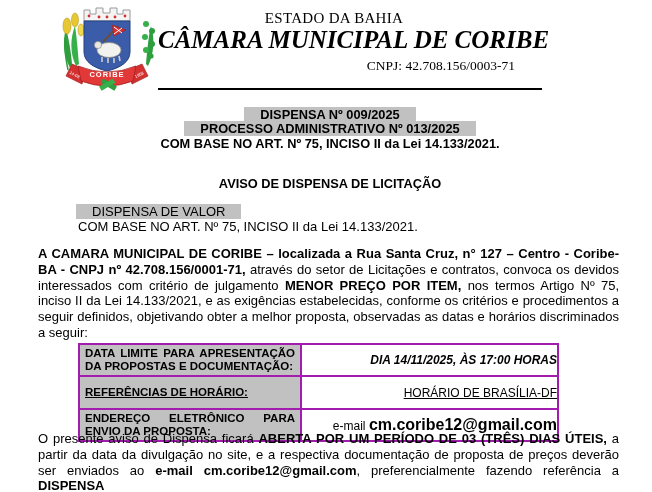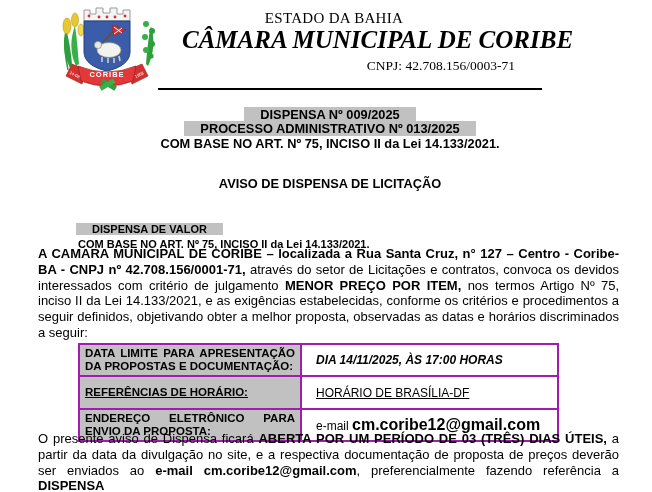--- a/index.html
+++ b/index.html
@@ -18,21 +18,20 @@
     text-align: center;
     font-family: "Liberation Serif", "DejaVu Serif", serif;
     font-size: 15px; letter-spacing: 0.3px;
   }
   .hdr-org {
     position: absolute; left: 158px; top: 26px; width: 352px;
     text-align: center;
     font-family: "Liberation Serif", "DejaVu Serif", serif;
     font-size: 25px; font-weight: bold; font-style: italic;
     white-space: nowrap;
-    margin-left: 24px;
   }
   .hdr-cnpj {
     position: absolute; left: 350px; top: 58px; width: 165px;
     text-align: right;
     font-family: "Liberation Serif", "DejaVu Serif", serif;
     font-size: 13.5px;
   }
   .hdr-rule {
     position: absolute; left: 158px; top: 88px; width: 384px; height: 2px;
     background: #000;
@@ -44,42 +43,42 @@
   .head-block {
     position: absolute; left: 0; top: 108px; width: 660px;
     text-align: center; font-size: 12.8px; font-weight: bold; line-height: 14.3px;
   }
   .aviso-title {
     position: absolute; left: 0; top: 176px; width: 660px;
     text-align: center; font-size: 12.8px; font-weight: bold;
   }
   .valor-block {
     position: absolute; left: 78px; top: 205px;
-    font-size: 11px; font-weight: bold; line-height: 14.5px; margin-top: 17px;
+    font-size: 13px; font-weight: normal; line-height: 14.5px;
   }
   .valor-block .hl { margin-left: -2px; }
   .para {
     position: absolute; left: 38px; width: 581px;
     font-size: 13px; line-height: 15.8px; text-align: justify;
   }
   .para1 { top: 246px; }
   .para2 { top: 431px; }
   
   .info-table {
     position: absolute; left: 78px; top: 343px; width: 481px;
     border-collapse: collapse;
   }
   .info-table td { border: 2px solid #a21caf; vertical-align: middle; }
   .info-table td.lbl {
     width: 222px;
     background: var(--table_header_bg, #c1c1c1);
     font-size: 11.5px; font-weight: bold; line-height: 13px;
     padding: 2px 5px; text-align: justify;
   }
-  .info-table td.val { text-align: left; font-size: 12px; padding-left: 14px; }
+  .info-table td.val { text-align: right; font-size: 12px; }
   .row-deadline { height: 31px; }
   .row-timezone { height: 33px; text-decoration: underline; }
   .row-email    { height: 31px; }
   .row-deadline .val { font-weight: bold; font-style: italic; }
   .row-email .val { text-align: left; padding-left: 7px; font-size: 13.5px; }
   .row-email .val .b { font-size: 16px; }
 </style>
 </head>
 <body>
 

